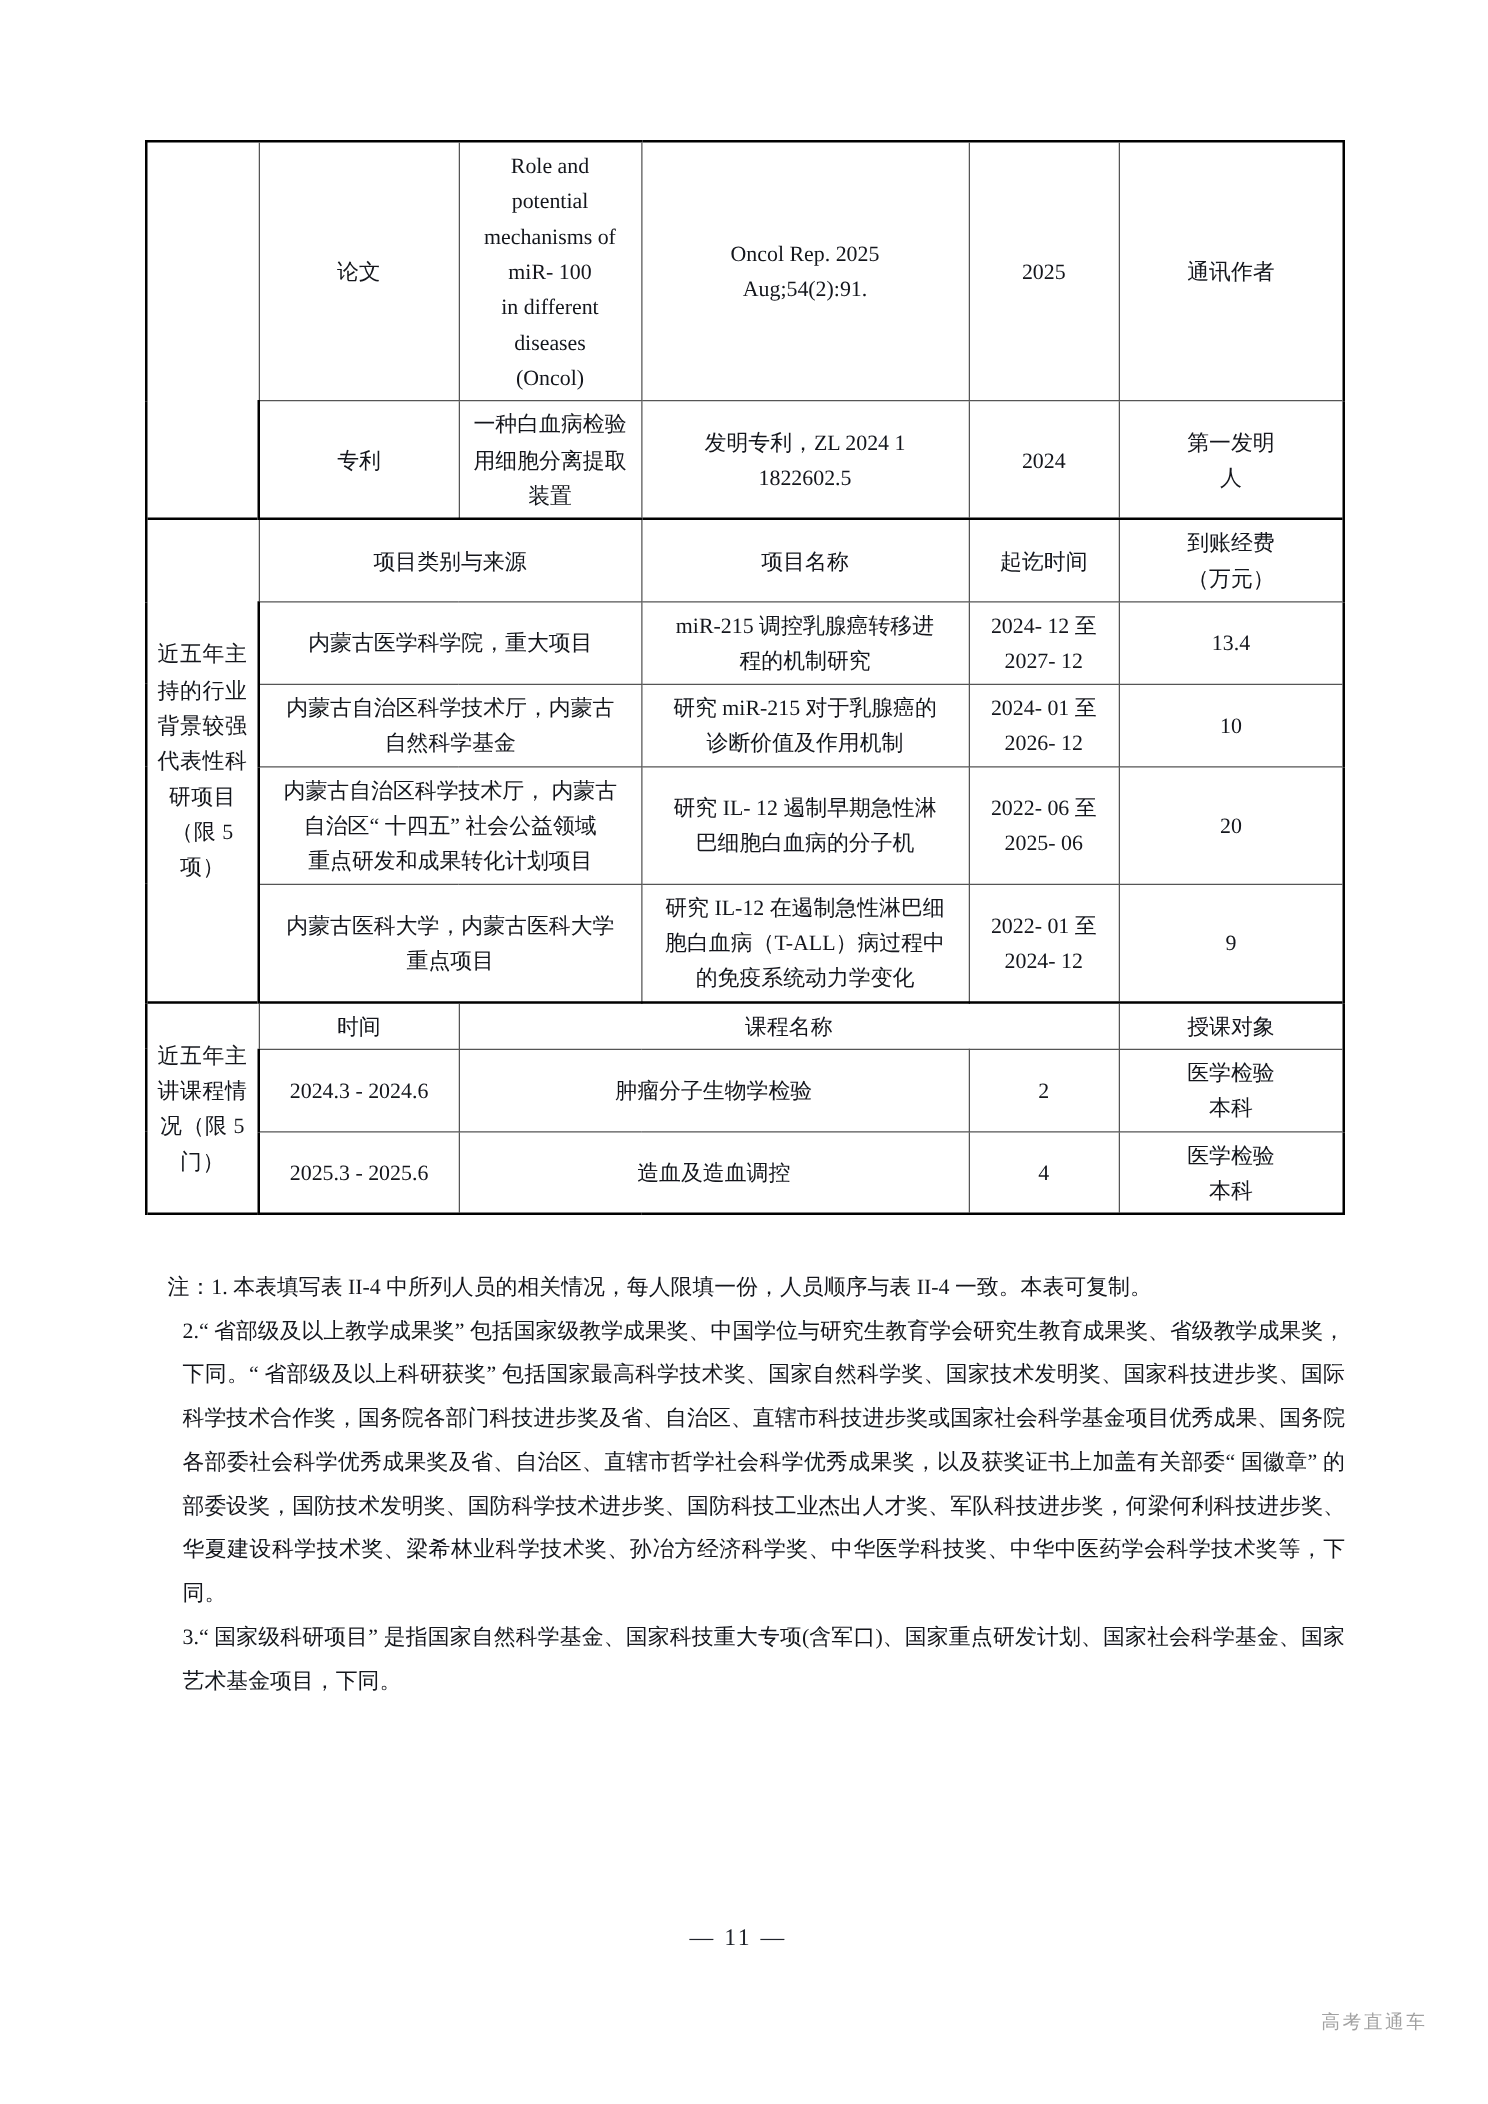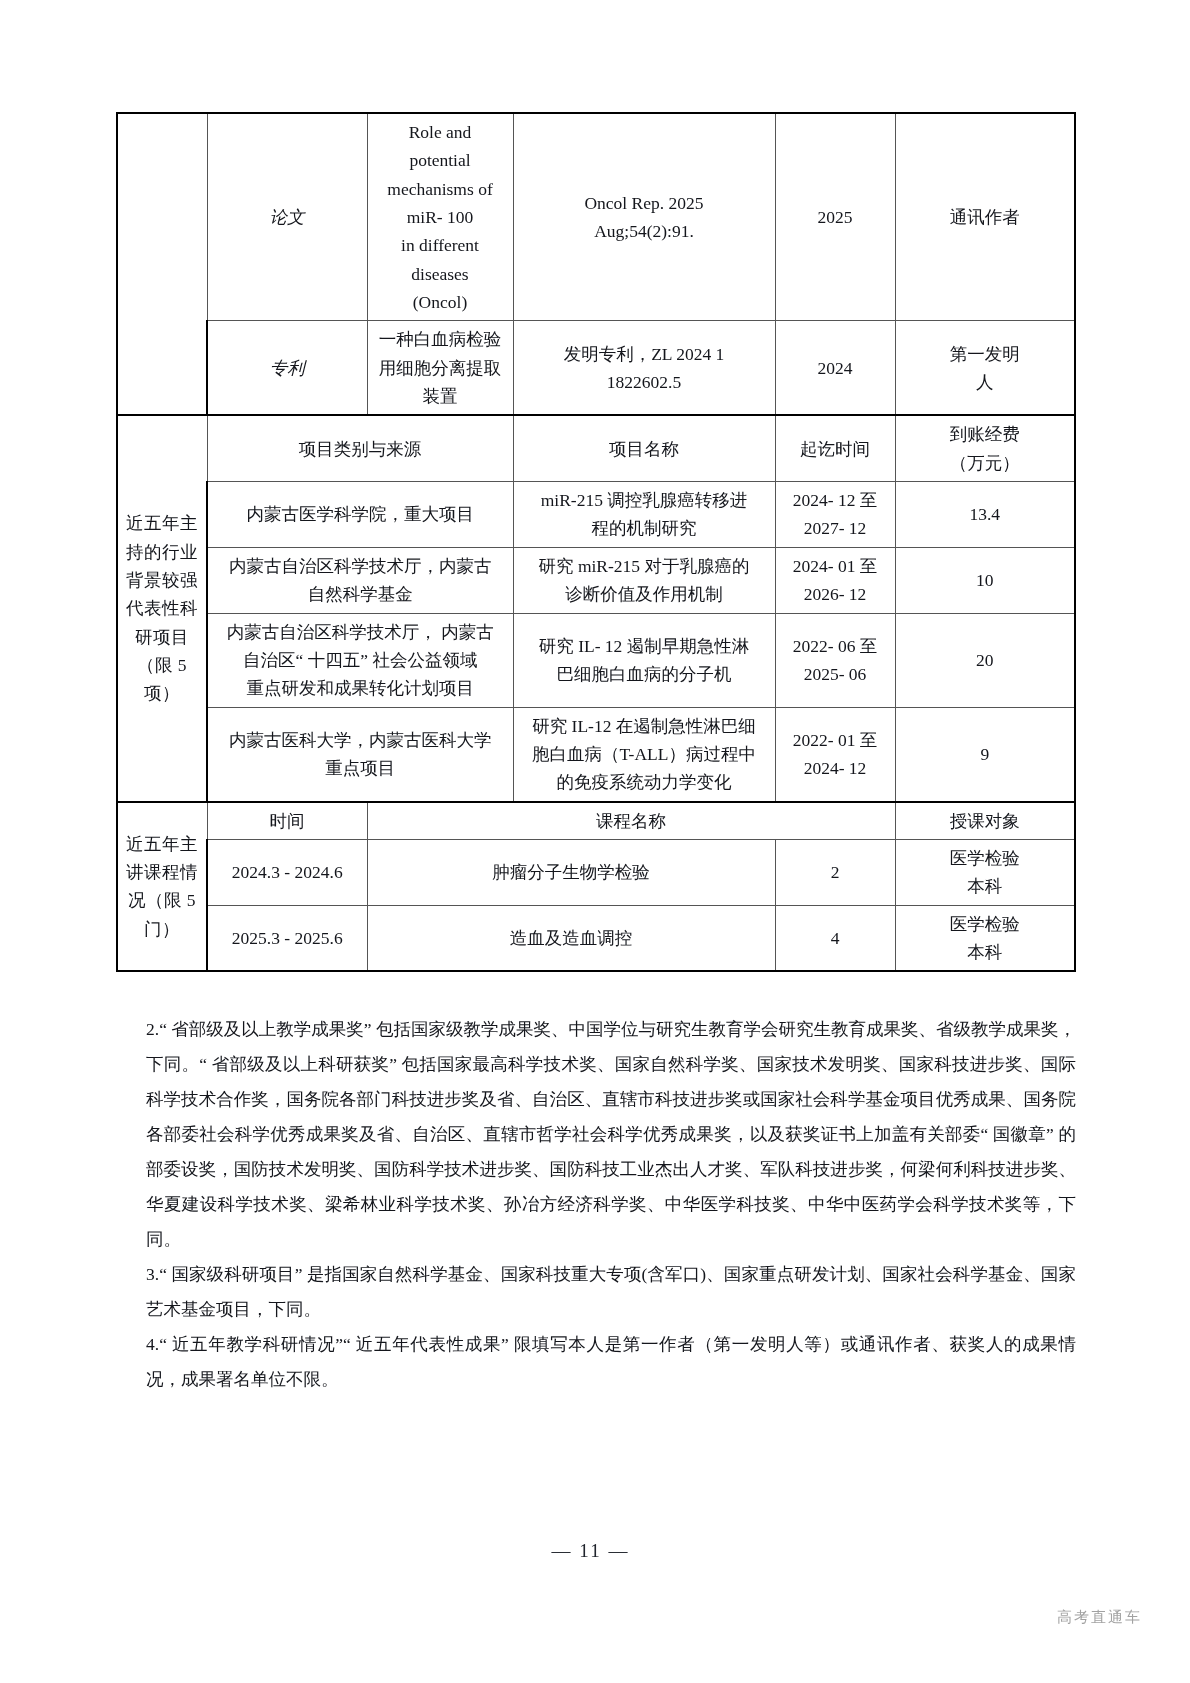--- a/index.html
+++ b/index.html
@@ -53,21 +53,21 @@
 
   .c-label {            
     font-size: 17.5px;
     line-height: 1.78;
     letter-spacing: 0.5px;
   }
   .c-en {
     font-size: 17px;
     line-height: 1.74;
   }
-  .c-sm { font-size: 17px; font-style: italic; }
+  .c-sm { font-size: 17px; }
 
   .sec-divider { border-top: 2px solid #000 !important; }
 
   
   .notes {
     position: absolute;
     left: 116px;
     top: 1012px;
     width: 960px;
     font-size: 17.5px;
@@ -273,22 +273,22 @@
         <td>
           <span>医学检验</span><br>
           <span>本科</span>
         </td>
       </tr>
     </tbody>
       </table>
   </div>
 
   <div class="notes">
+    <p class="note-p lead"><span>注：</span><span>1. 本表填写表 II-4 中所列人员的相关情况，每人限填一份，人员顺序与表 II-4 一致。本表可复制。</span></p>
     <p class="note-p body">2.“ 省部级及以上教学成果奖” 包括国家级教学成果奖、中国学位与研究生教育学会研究生教育成果奖、省级教学成果奖，下同。“ 省部级及以上科研获奖” 包括国家最高科学技术奖、国家自然科学奖、国家技术发明奖、国家科技进步奖、国际科学技术合作奖，国务院各部门科技进步奖及省、自治区、直辖市科技进步奖或国家社会科学基金项目优秀成果、国务院各部委社会科学优秀成果奖及省、自治区、直辖市哲学社会科学优秀成果奖，以及获奖证书上加盖有关部委“ 国徽章” 的部委设奖，国防技术发明奖、国防科学技术进步奖、国防科技工业杰出人才奖、军队科技进步奖，何梁何利科技进步奖、华夏建设科学技术奖、梁希林业科学技术奖、孙冶方经济科学奖、中华医学科技奖、中华中医药学会科学技术奖等，下同。</p>
     <p class="note-p body">3.“ 国家级科研项目” 是指国家自然科学基金、国家科技重大专项(含军口)、国家重点研发计划、国家社会科学基金、国家艺术基金项目，下同。</p>
-    <p class="note-p body">4.“ 近五年教学科研情况”“ 近五年代表性成果” 限填写本人是第一作者（第一发明人等）或通讯作者、获奖人的成果情况，成果署名单位不限。</p>
   </div>
 
   <div class="pageno">— 11 —</div>
 
   <div class="watermark">高考直通车</div>
 
 </div>
 
 </body></html>

